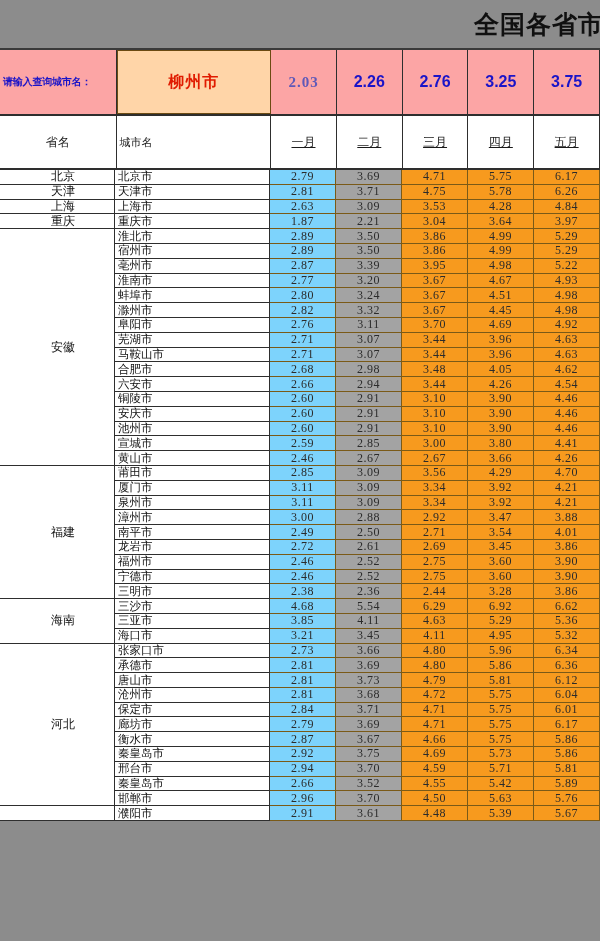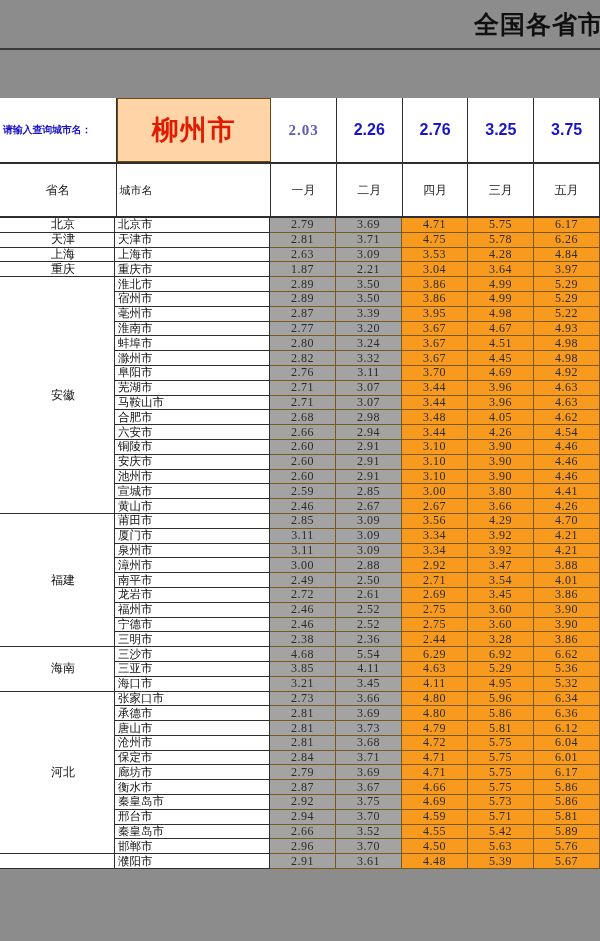--- a/index.html
+++ b/index.html
@@ -19,39 +19,39 @@
   }
   .title-text{
     font-family:"Liberation Sans","DejaVu Sans",sans-serif;
     font-weight:bold;font-size:25px;color:#101010;
     white-space:nowrap;letter-spacing:1px;
     margin-right:-30px;
   }
 
   
   .query-row{
-    height:66px;display:flex;background:#ffffff;
-    box-sizing:border-box;border-bottom:2px solid #2e2e2e;margin-top:48px;
+    height:66px;display:flex;background:#fca5a5;
+    box-sizing:border-box;border-bottom:2px solid #2e2e2e;
   }
   .q-label{
     width:117px;box-sizing:border-box;
     display:flex;align-items:center;justify-content:flex-start;
     padding-left:3px;
     border-right:1px solid #2e2e2e;
     font-family:"Liberation Sans","DejaVu Sans",sans-serif;
     font-weight:bold;font-size:10px;color:#1a14c8;
     letter-spacing:-0.2px;
   }
   .q-city{
     width:155px;box-sizing:border-box;
     background:#ffd5a8;
     border:1px solid #6b4a12;
     display:flex;align-items:center;justify-content:center;
     font-family:"Liberation Sans","DejaVu Sans",sans-serif;
-    font-weight:bold;font-size:27px;color:#e01b00;
+    font-weight:bold;font-size:16px;color:#e01b00;
     letter-spacing:1px;
   }
   .q-val{
     width:66px;box-sizing:border-box;
     border-right:1px solid #2e2e2e;
     display:flex;align-items:center;justify-content:center;
     font-family:"Liberation Sans","DejaVu Sans",sans-serif;
     font-weight:bold;font-size:16px;color:#1a14c8;
   }
   .q-val.faint{
@@ -65,21 +65,21 @@
     height:54px;display:flex;background:#ffffff;
     box-sizing:border-box;border-bottom:2px solid #2e2e2e;
   }
   .head-cell{
     box-sizing:border-box;border-right:1px solid #2e2e2e;
     display:flex;align-items:center;justify-content:center;
     font-size:12px;color:#1a1a1a;
   }
   .h-prov{width:117px;}
   .h-city{width:155px;justify-content:flex-start;padding-left:3px;font-size:11px;}
-  .h-month{width:66px;}
+  .h-month{width:66px;text-decoration:underline;}
 
   
   .grid{display:flex;background:#ffffff;}
   .col-prov{
     width:117px;box-sizing:border-box;
     border-right:1px solid #2e2e2e;
     background:#ffffff;
   }
   .prov-group{
     box-sizing:border-box;
@@ -102,21 +102,21 @@
     white-space:nowrap;overflow:hidden;
   }
   .c-val{
     width:66px;box-sizing:border-box;
     border-right:1px solid #7a5a18;
     border-bottom:1px solid #7a5a18;
     display:flex;align-items:center;justify-content:center;
     font-size:12px;color:#2b2b2b;
     letter-spacing:0.5px;
   }
-  .m1{background:#a3a3a3;}
+  .m1{background:#7dd3fc;}
   .m2{background:#a3a3a3;}
   .m3,.m4,.m5{background:#f79a1e;}
 </style>
 </head>
 <body>
 
 <div class="sheet">
 
   <div class="title-band">
     <div class="title-text">全国各省市峰</div>
@@ -130,22 +130,22 @@
     <div class="q-val">2.76</div>
     <div class="q-val">3.25</div>
     <div class="q-val">3.75</div>
   </div>
 
   <div class="head-row">
     <div class="head-cell h-prov">省名</div>
     <div class="head-cell h-city">城市名</div>
     <div class="head-cell h-month">一月</div>
     <div class="head-cell h-month">二月</div>
+    <div class="head-cell h-month">三月</div>
     <div class="head-cell h-month">四月</div>
-    <div class="head-cell h-month">三月</div>
     <div class="head-cell h-month">五月</div>
   </div>
 
   <div class="grid">
     <div class="col-prov" id="prov-col">
         <div class="prov-group" style="height: 14.8px;">北京</div>
         <div class="prov-group" style="height: 14.8px;">天津</div>
         <div class="prov-group" style="height: 14.8px;">上海</div>
         <div class="prov-group" style="height: 14.8px;">重庆</div>
         <div class="prov-group" style="height: 236.8px;">安徽</div>

